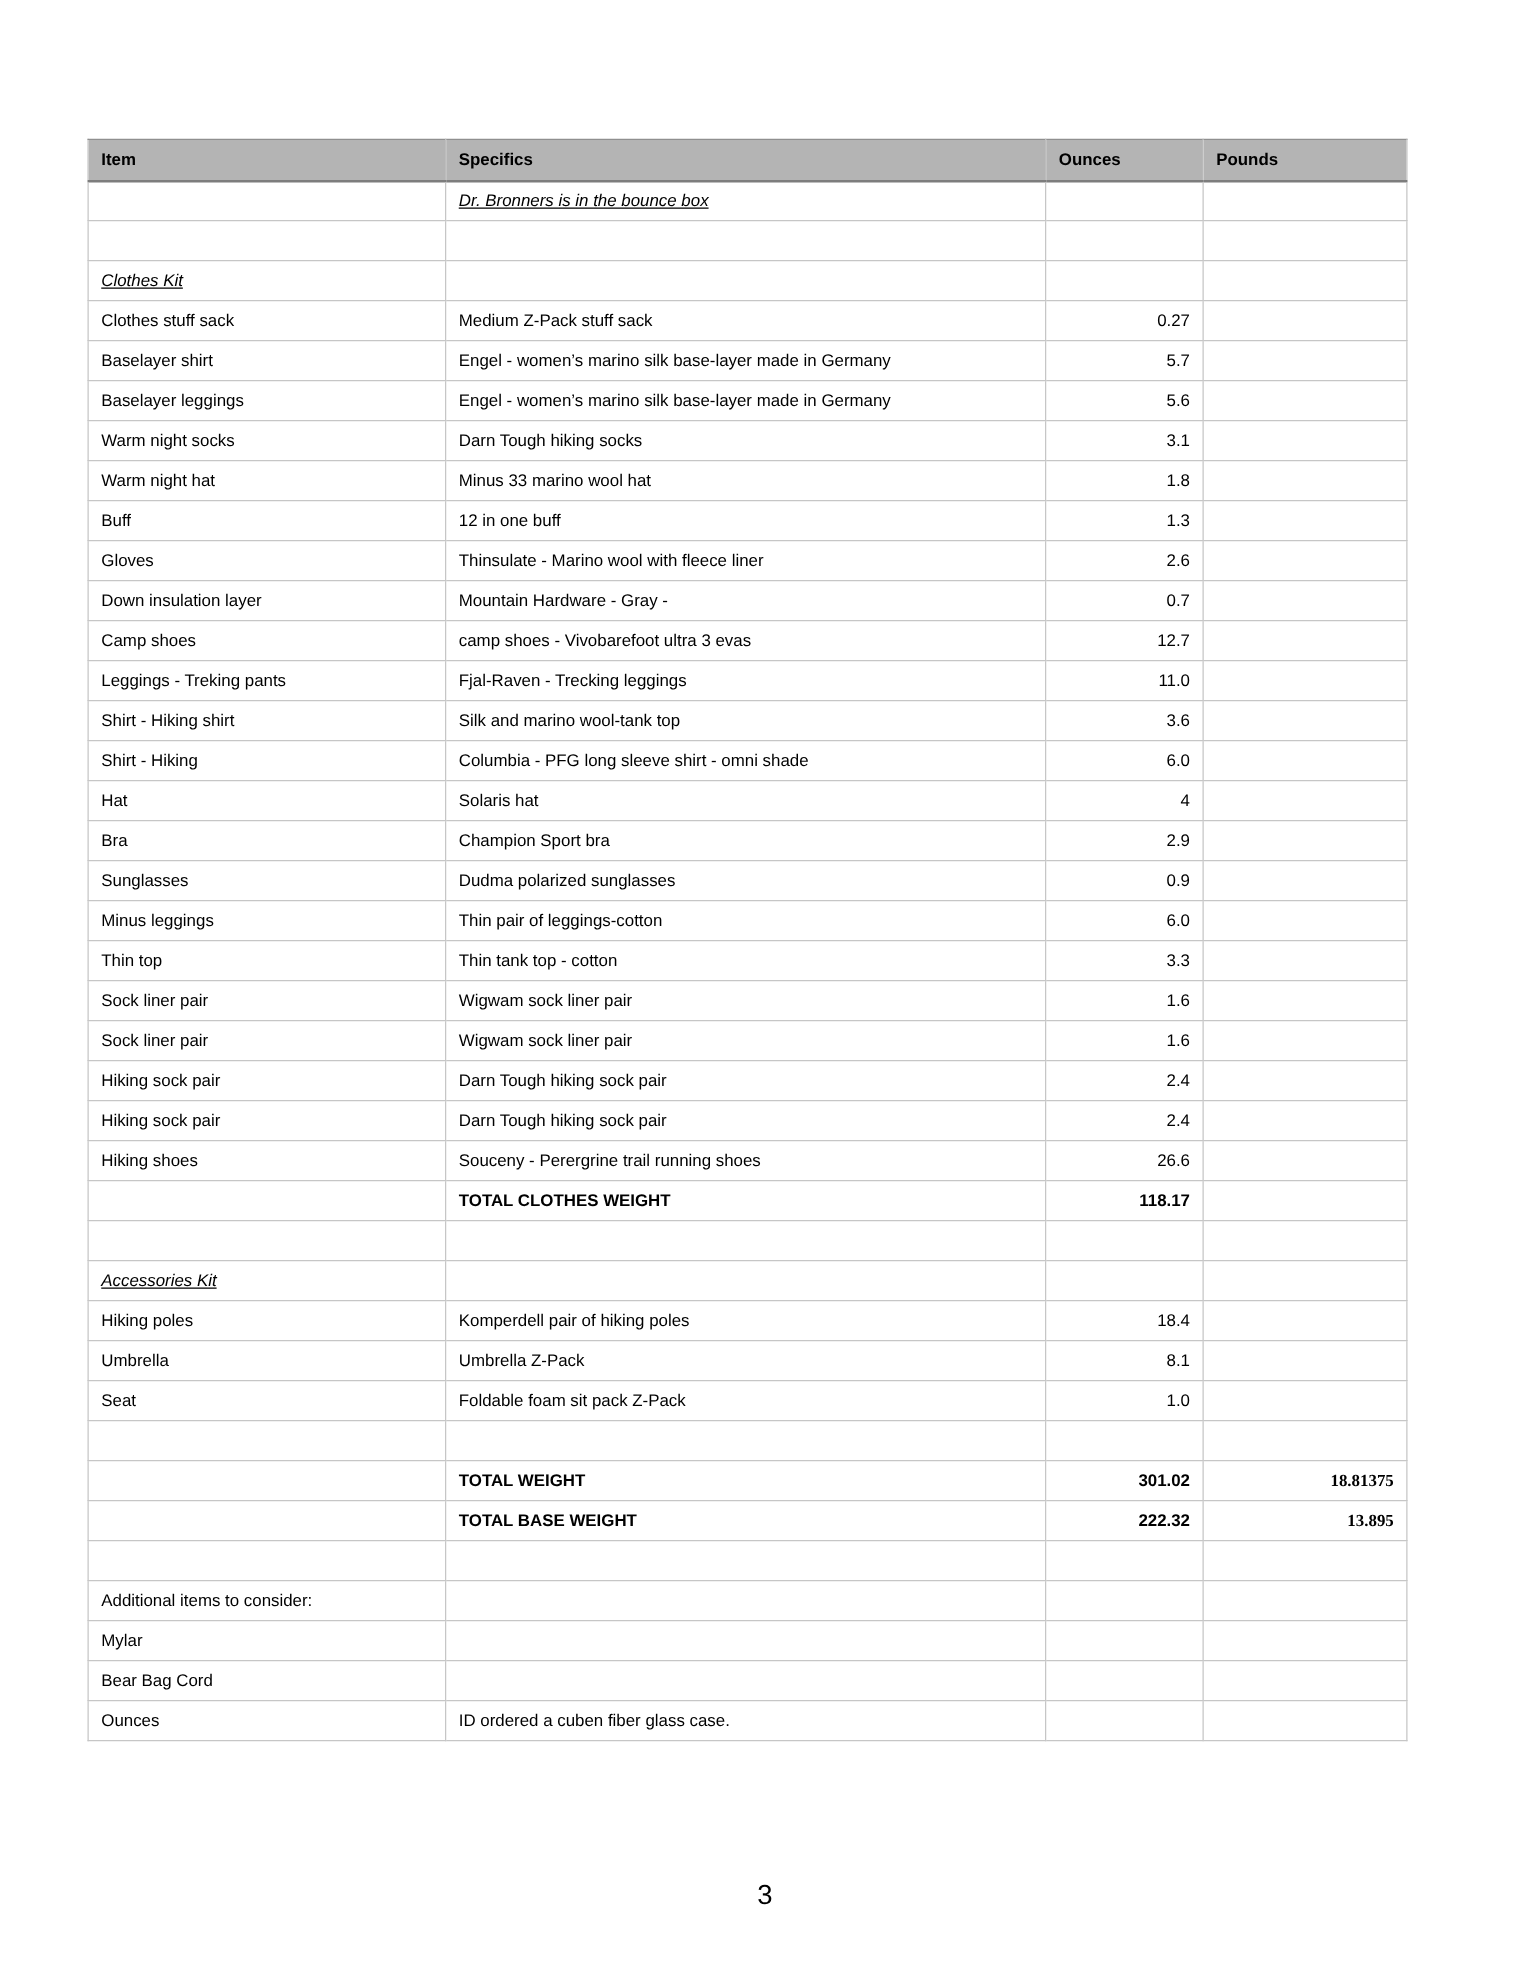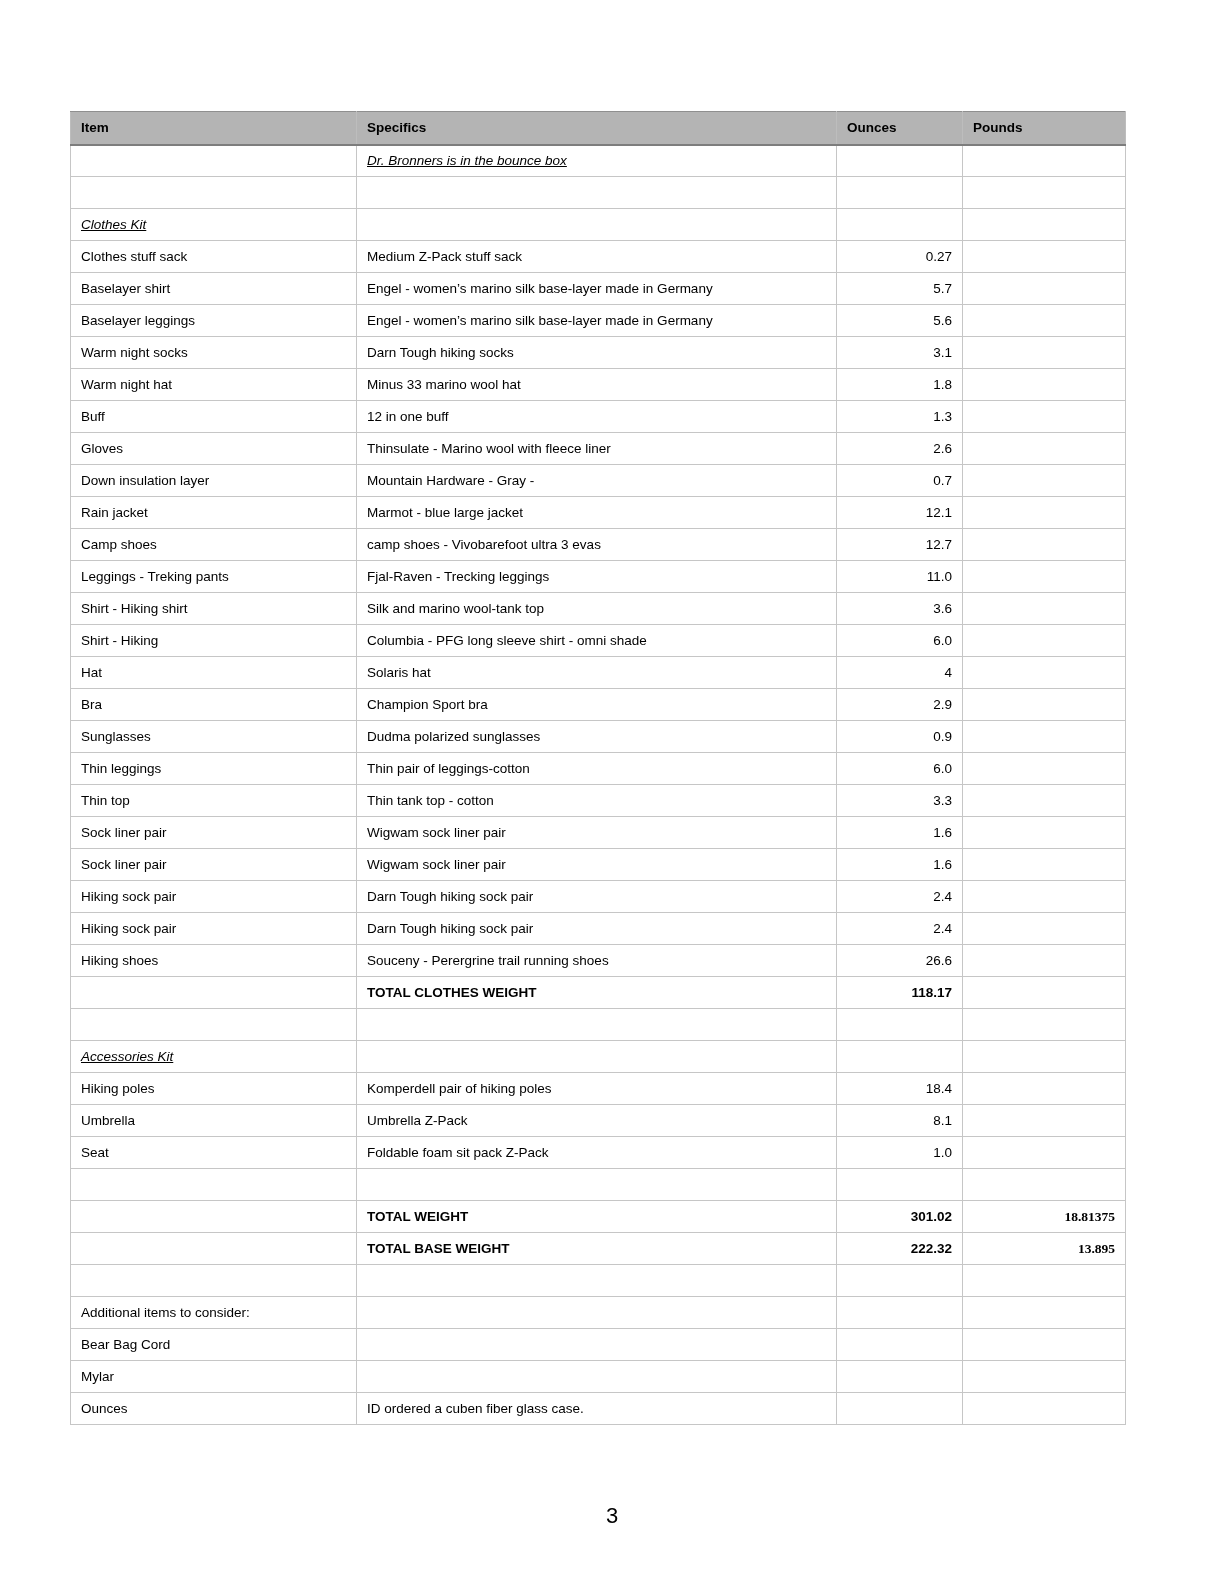--- a/index.html
+++ b/index.html
@@ -141,26 +141,20 @@
           <td class="cell-ounces">2.6</td>
           <td class="cell-pounds"></td>
         </tr>
         <tr class="row-item">
           <td class="cell-item">Down insulation layer</td>
           <td class="cell-specifics">Mountain Hardware - Gray -</td>
           <td class="cell-ounces">0.7</td>
           <td class="cell-pounds"></td>
         </tr>
         <tr class="row-item">
-          <td class="cell-item">Rain jacket</td>
-          <td class="cell-specifics">Marmot - blue large jacket</td>
-          <td class="cell-ounces">12.1</td>
-          <td class="cell-pounds"></td>
-        </tr>
-        <tr class="row-item">
           <td class="cell-item">Camp shoes</td>
           <td class="cell-specifics"> camp shoes - Vivobarefoot ultra 3 evas</td>
           <td class="cell-ounces">12.7</td>
           <td class="cell-pounds"></td>
         </tr>
         <tr class="row-item">
           <td class="cell-item">Leggings - Treking pants</td>
           <td class="cell-specifics">Fjal-Raven - Trecking leggings</td>
           <td class="cell-ounces">11.0</td>
           <td class="cell-pounds"></td>
@@ -189,21 +183,21 @@
           <td class="cell-ounces">2.9</td>
           <td class="cell-pounds"></td>
         </tr>
         <tr class="row-item">
           <td class="cell-item">Sunglasses</td>
           <td class="cell-specifics">Dudma polarized sunglasses</td>
           <td class="cell-ounces">0.9</td>
           <td class="cell-pounds"></td>
         </tr>
         <tr class="row-item">
-          <td class="cell-item">Thin leggings</td>
+          <td class="cell-item">Minus leggings</td>
           <td class="cell-specifics">Thin pair of leggings-cotton</td>
           <td class="cell-ounces">6.0</td>
           <td class="cell-pounds"></td>
         </tr>
         <tr class="row-item">
           <td class="cell-item">Thin top</td>
           <td class="cell-specifics">Thin tank top - cotton</td>
           <td class="cell-ounces">3.3</td>
           <td class="cell-pounds"></td>
         </tr>
@@ -297,27 +291,27 @@
           <td class="cell-ounces"></td>
           <td class="cell-pounds"></td>
         </tr>
         <tr class="row-item">
           <td class="cell-item">Additional items to consider:</td>
           <td class="cell-specifics"></td>
           <td class="cell-ounces"></td>
           <td class="cell-pounds"></td>
         </tr>
         <tr class="row-item">
+          <td class="cell-item">Mylar</td>
+          <td class="cell-specifics"></td>
+          <td class="cell-ounces"></td>
+          <td class="cell-pounds"></td>
+        </tr>
+        <tr class="row-item">
           <td class="cell-item">Bear Bag Cord</td>
-          <td class="cell-specifics"></td>
-          <td class="cell-ounces"></td>
-          <td class="cell-pounds"></td>
-        </tr>
-        <tr class="row-item">
-          <td class="cell-item">Mylar</td>
           <td class="cell-specifics"></td>
           <td class="cell-ounces"></td>
           <td class="cell-pounds"></td>
         </tr>
         <tr class="row-item">
           <td class="cell-item">Ounces</td>
           <td class="cell-specifics">ID ordered a cuben fiber glass case.</td>
           <td class="cell-ounces"></td>
           <td class="cell-pounds"></td>
         </tr>

